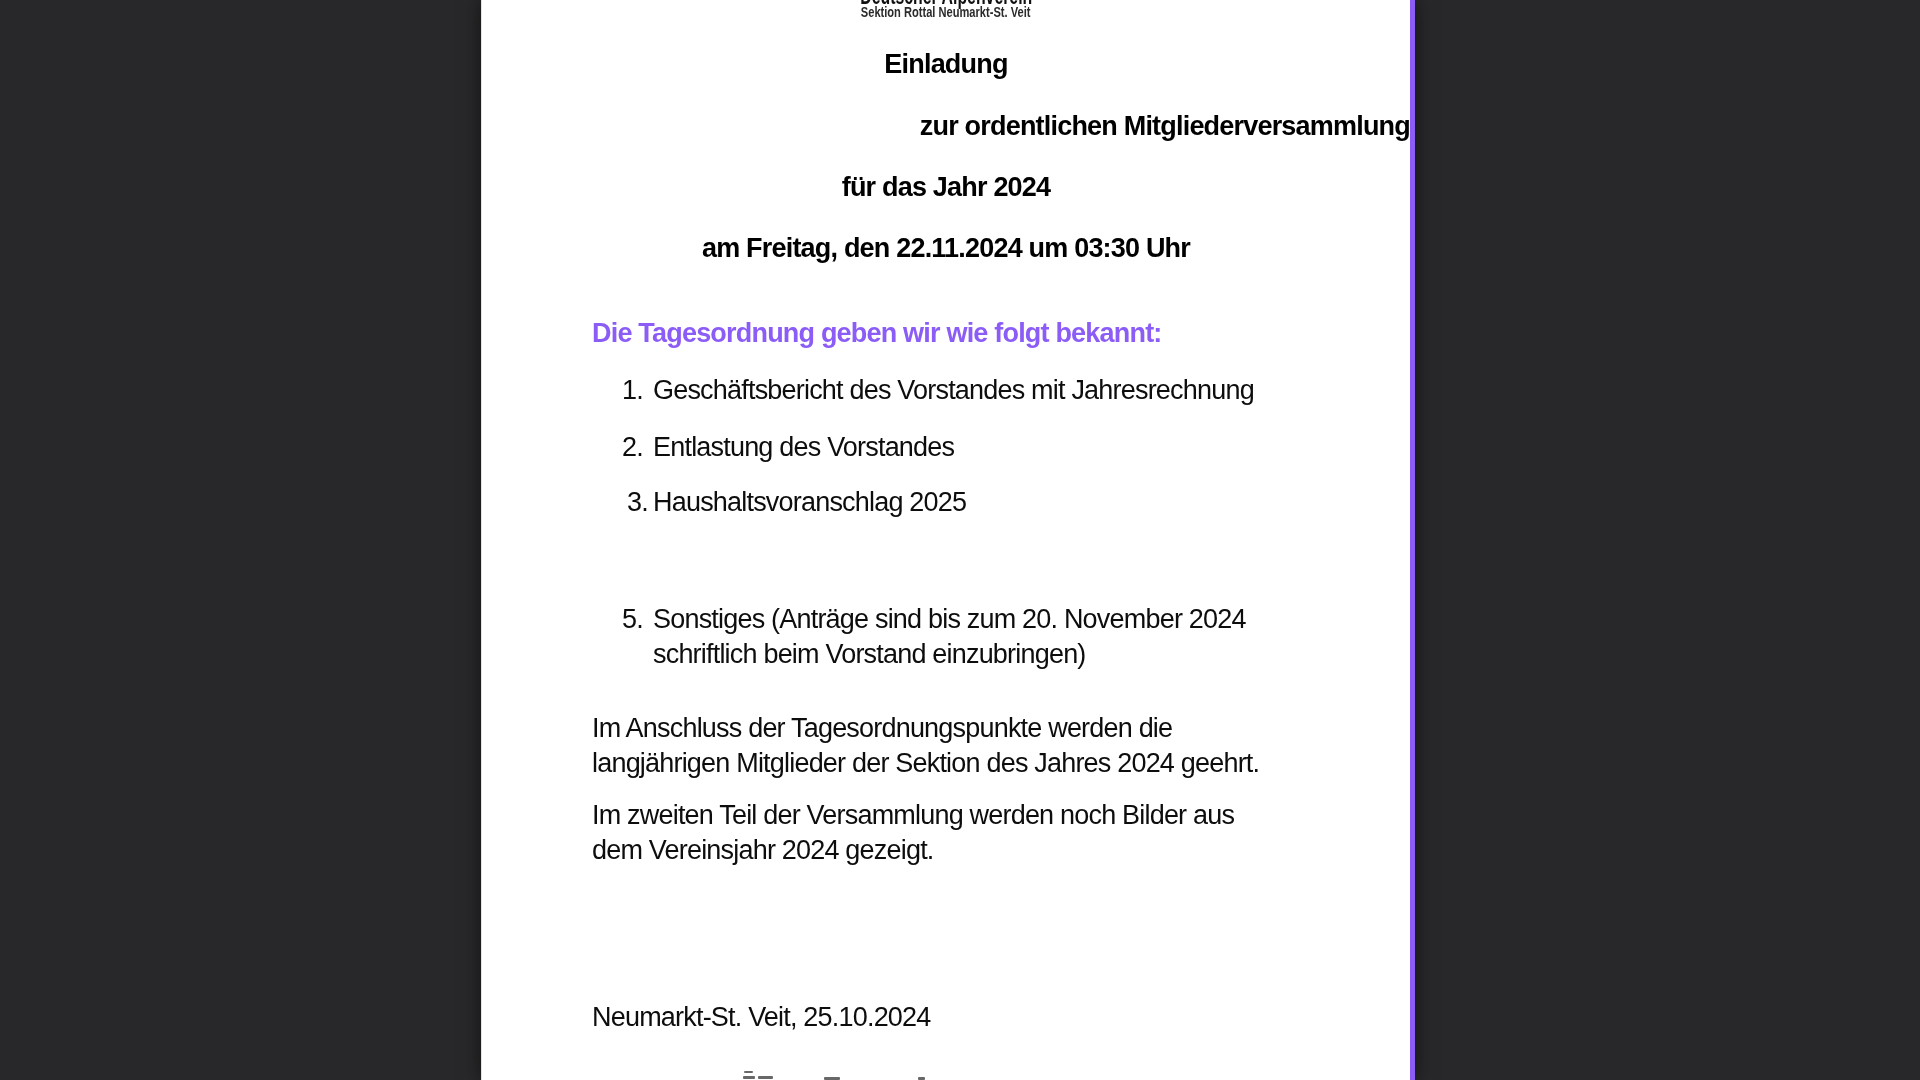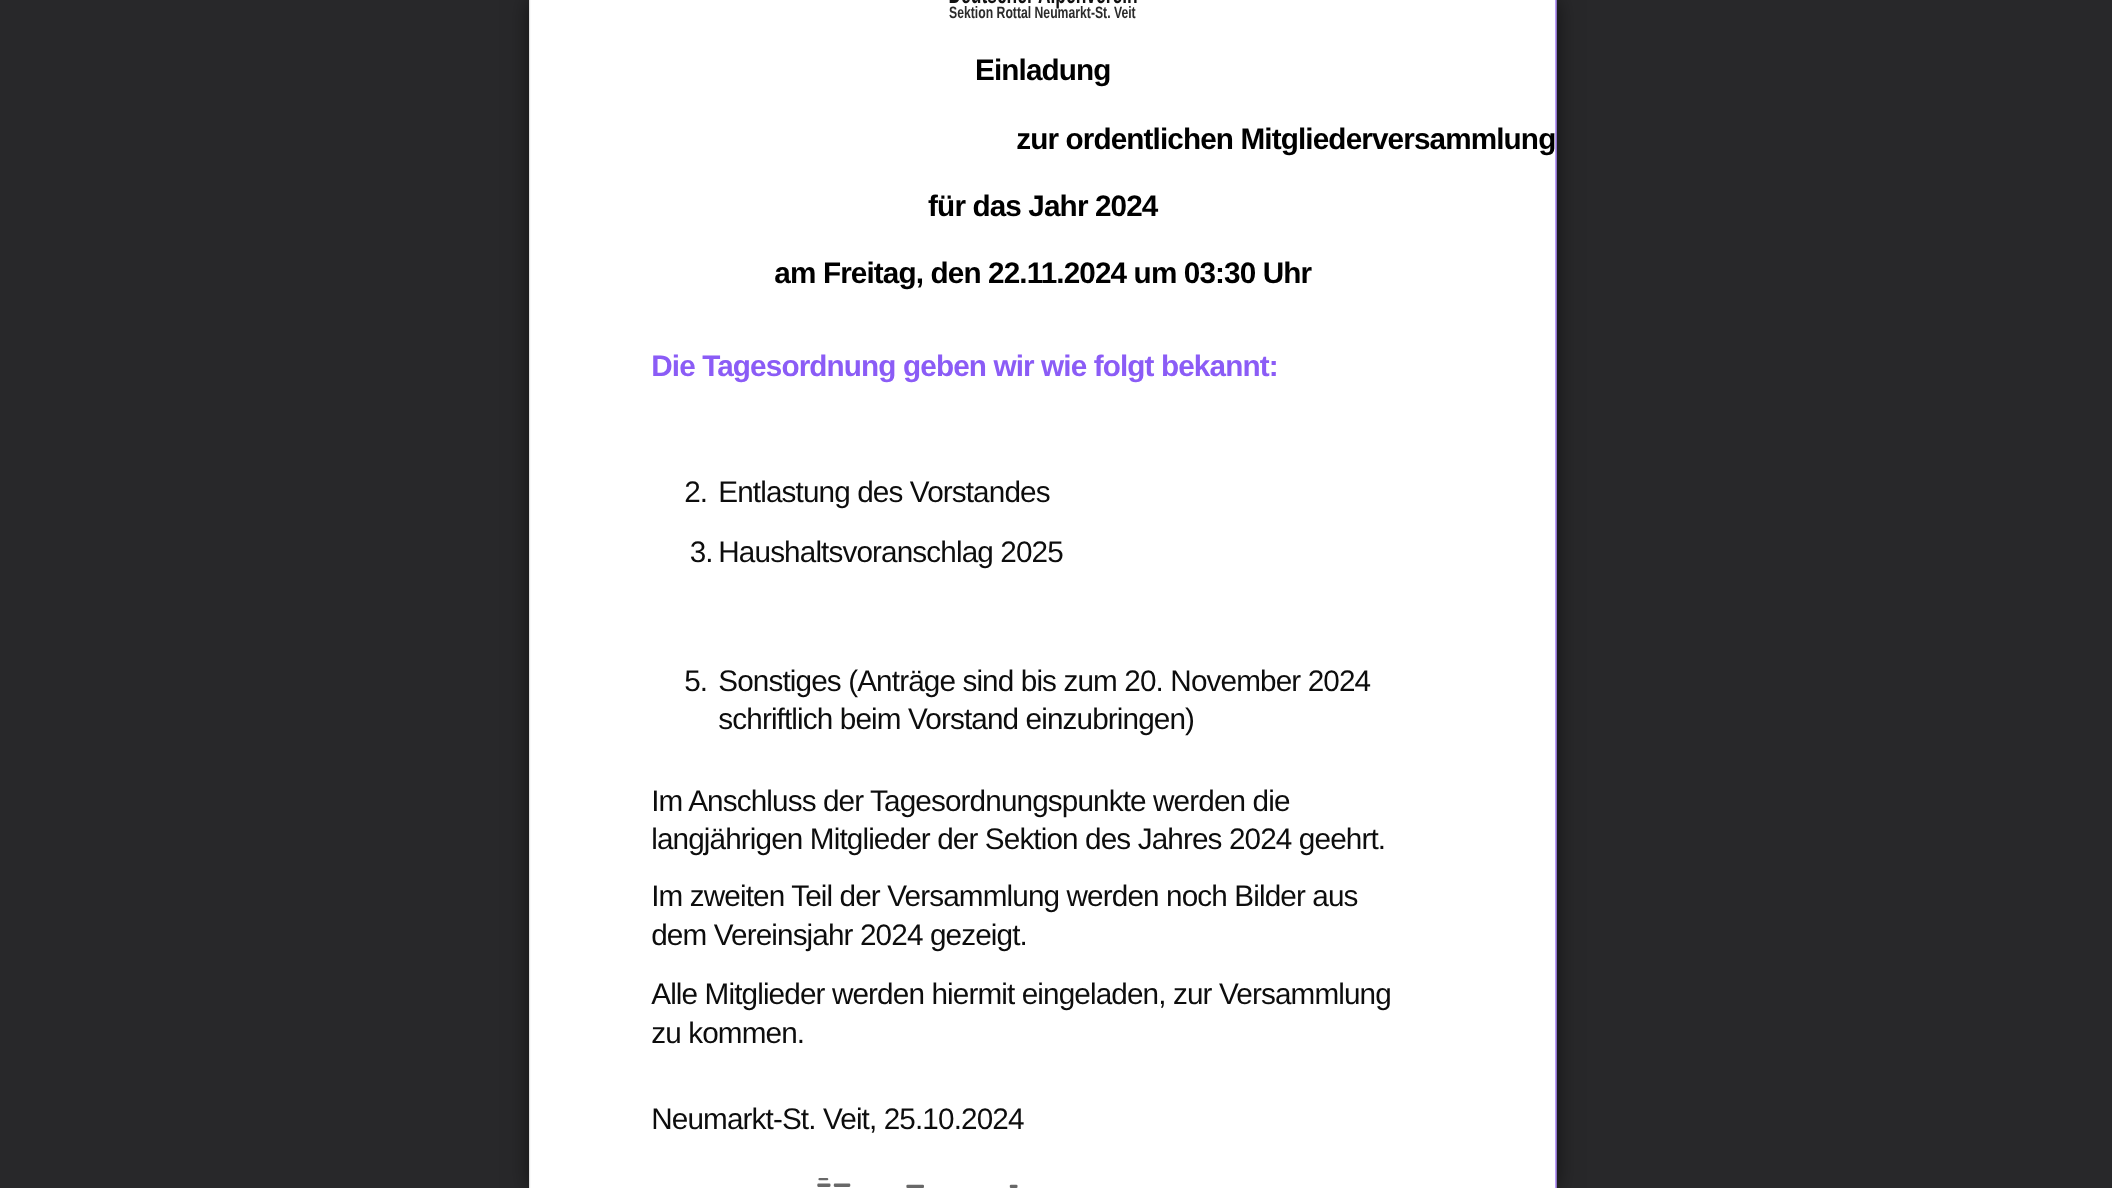--- a/index.html
+++ b/index.html
@@ -19,21 +19,21 @@
   }
   .page {
     position: absolute;
     left: 481px;
     top: 0;
     width: 934px;
     height: 1080px;
     box-sizing: border-box;
     background: #ffffff;
     border-left: 1px solid #e3e3e3;
-    border-right: 1px solid #8b5cf6;
+    border-right: 5px solid #8b5cf6;
     box-shadow: 0 0 18px rgba(0,0,0,0.55);
     overflow: hidden;
     color: #0d0d0d;
   }
   
   .logo-org {
     position: absolute;
     top: -16px;
     left: 0;
     width: 100%;
@@ -138,42 +138,41 @@
       <span class="squeeze">Sektion Rottal Neumarkt-St. Veit</span>
     </div>
 
     <div class="h h1">Einladung</div>
     <div class="h h2">zur ordentlichen Mitgliederversammlung</div>
     <div class="h h3">für das Jahr 2024</div>
     <div class="h h4">am Freitag, den 22.11.2024 um 03:30 Uhr</div>
 
     <div class="body-text agenda-intro">Die Tagesordnung geben wir wie folgt bekannt:</div>
 
+    <div class="body-text item i1">
+      <span class="num">1.</span><span class="itext">Geschäftsbericht des Vorstandes mit Jahresrechnung</span>
+    </div>
     <div class="body-text item i2">
       <span class="num">2.</span><span class="itext">Entlastung des Vorstandes</span>
     </div>
     <div class="body-text item i3">
       <span class="num">3.</span><span class="itext">Haushaltsvoranschlag 2025</span>
     </div>
     <div class="body-text item i5">
       <span class="num">5.</span><span class="itext"><span>Sonstiges (Anträge sind bis zum 20. November 2024</span><br><span>schriftlich beim Vorstand einzubringen)</span></span>
     </div>
 
     <div class="body-text para p1">
       <div>Im Anschluss der Tagesordnungspunkte werden die</div>
       <div>langjährigen Mitglieder der Sektion des Jahres 2024 geehrt.</div>
     </div>
     <div class="body-text para p2">
       <div>Im zweiten Teil der Versammlung werden noch Bilder aus</div>
       <div>dem Vereinsjahr 2024 gezeigt.</div>
     </div>
-    <div class="body-text para p3">
-      <div>Alle Mitglieder werden hiermit eingeladen, zur Versammlung</div>
-      <div>zu kommen.</div>
-    </div>
 
     <div class="body-text dateline">Neumarkt-St. Veit, 25.10.2024</div>
 
     <div>
       <div class="frag f-dots"></div>
       <div class="frag f1"></div>
       <div class="frag f2"></div>
       <div class="frag f3"></div>
       <div class="frag f4"></div>
     </div>

